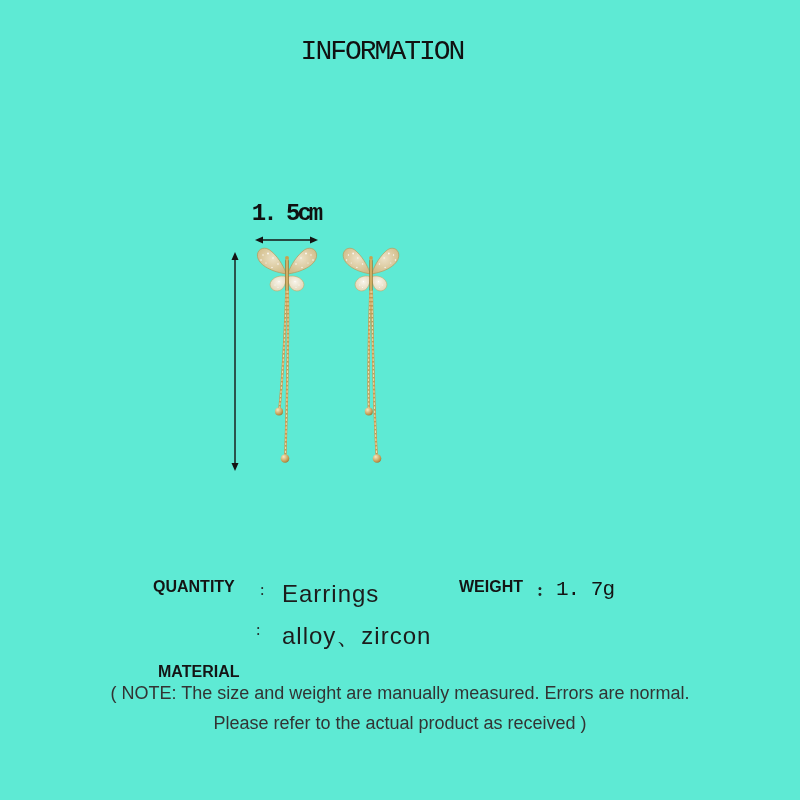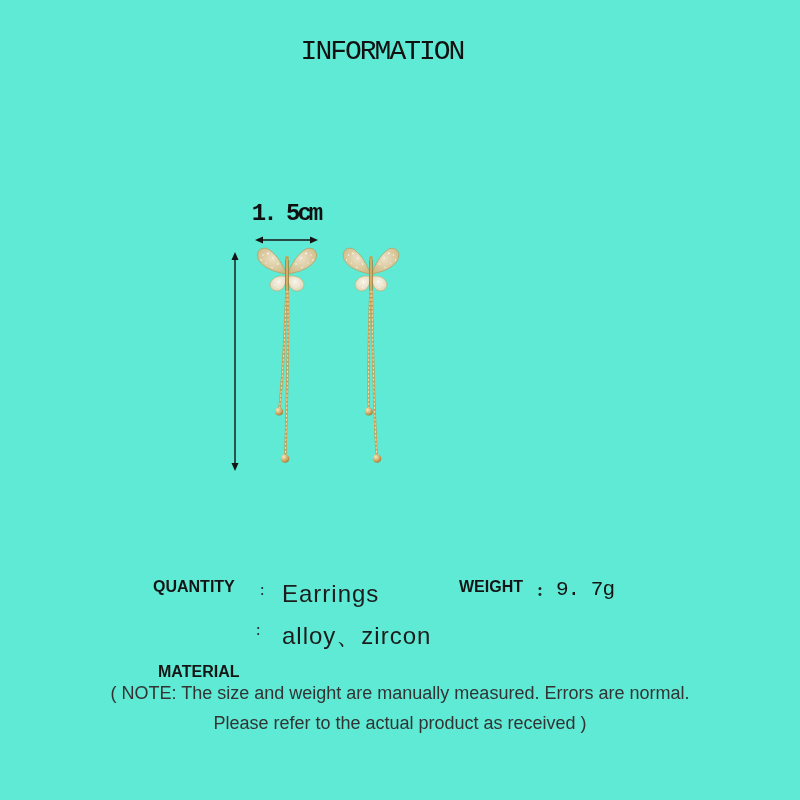--- a/index.html
+++ b/index.html
@@ -138,21 +138,21 @@
   <div class="abs page-title">INFORMATION</div>
 
   <div class="abs dim-label dim-w">1. 5cm</div>
 
   <div class="abs spec-label" style="top:578px; left:153px;">QUANTITY</div>
   <div class="abs spec-colon" style="top:581px; left:260px;">:</div>
   <div class="abs spec-value-sans" style="top:580px; left:282px;">Earrings</div>
 
   <div class="abs spec-label" style="top:578px; left:459px;">WEIGHT</div>
   <div class="abs spec-colon bold" style="top:580px; left:537px;">:</div>
-  <div class="abs spec-value-mono" style="top:578px; left:556px;">9. 7g</div>
+  <div class="abs spec-value-mono" style="top:578px; left:556px;">1. 7g</div>
 
   <div class="abs spec-label" style="top:618px; left:158px;margin-top:45px;">MATERIAL</div>
   <div class="abs spec-colon" style="top:621px; left:256px;">:</div>
   <div class="abs spec-value-sans" style="top:620px; left:282px;">alloy、zircon</div>
 
   <div class="abs note-block">
     <div class="note-line">( NOTE: The size and weight are manually measured. Errors are normal.</div>
     <div class="note-line">Please refer to the actual product as received )</div>
   </div>
 

